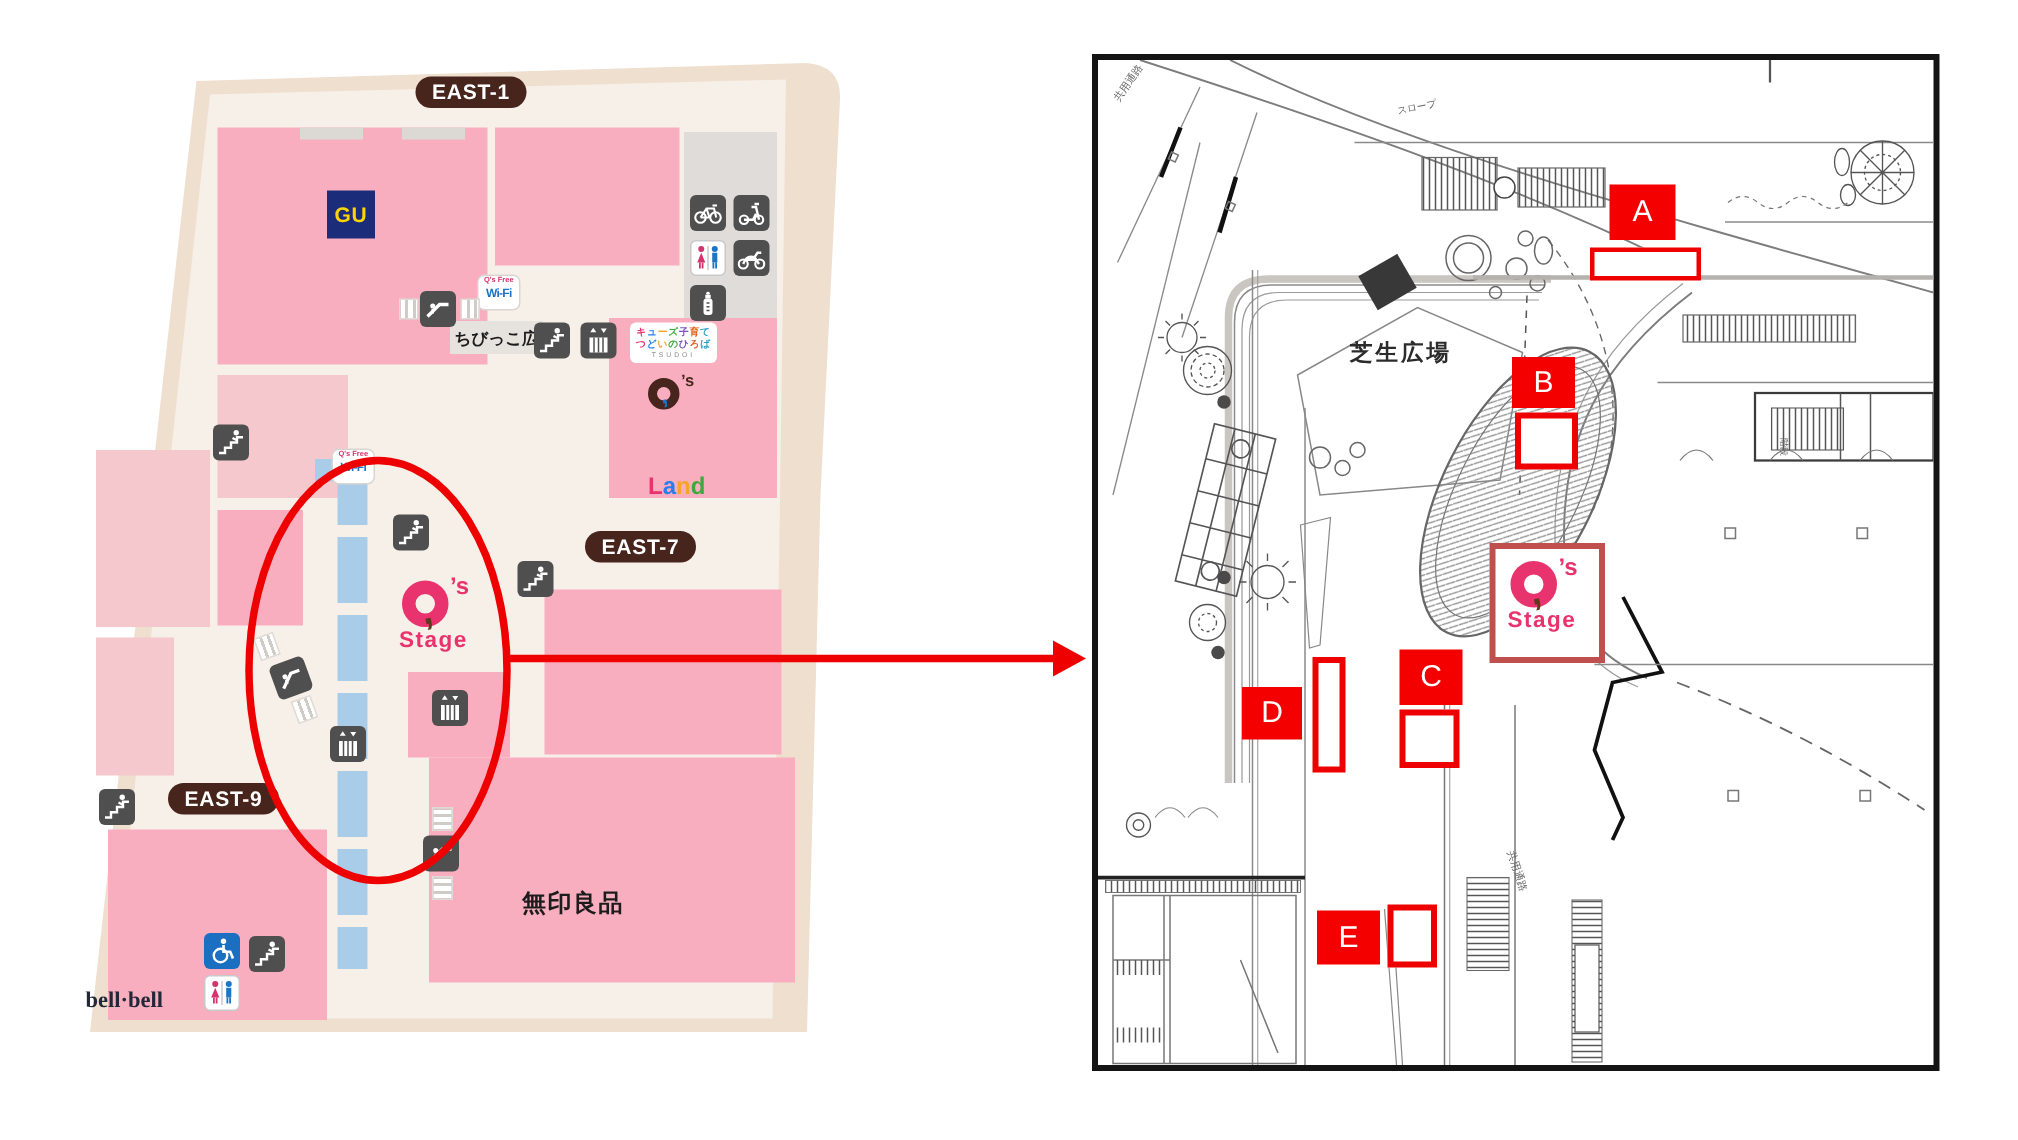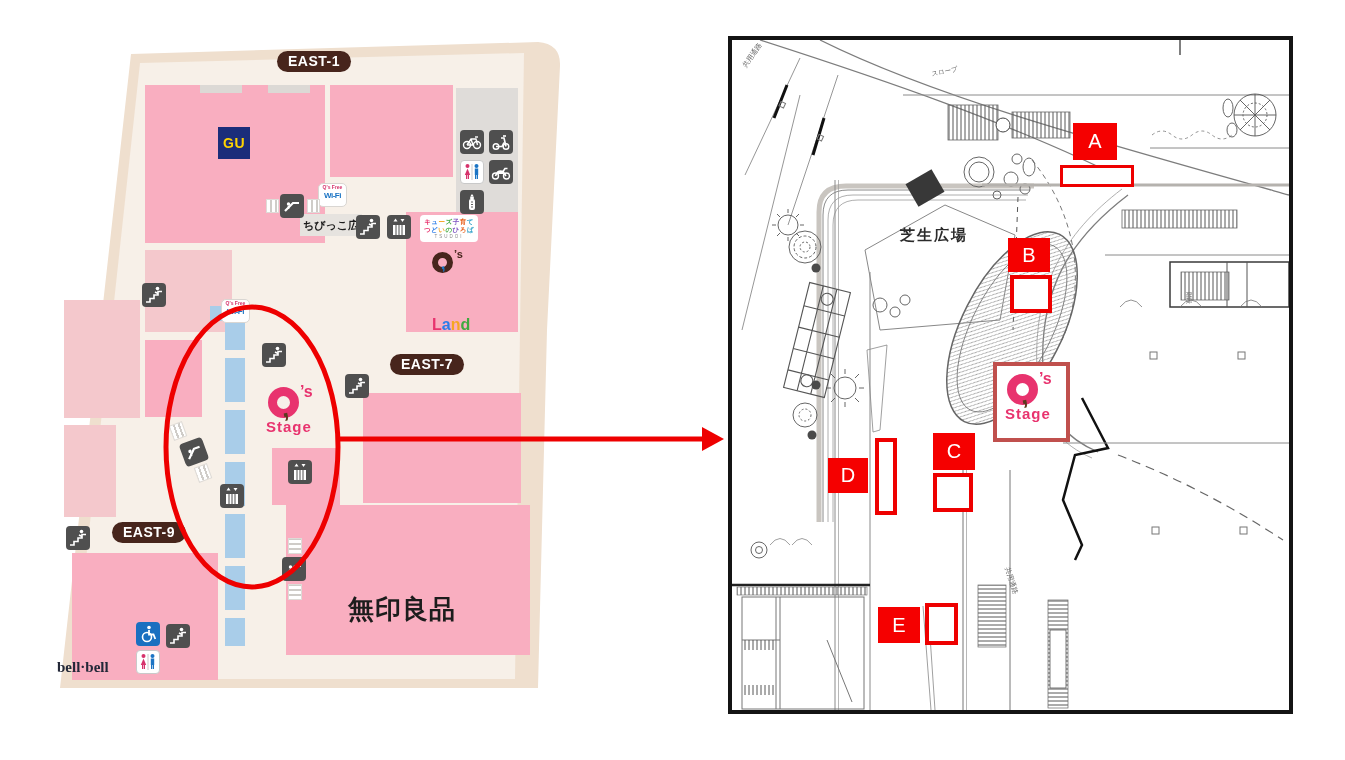--- a/index.html
+++ b/index.html
@@ -29,21 +29,21 @@
   .qslogo .word{position:absolute;left:-2px;top:31px;color:#E8336E;font-size:15px;font-weight:bold;letter-spacing:1px;}
   .qsland .ring{width:9px;height:9px;border:6px solid #47251C;}
   .qsland .comma{left:8px;top:2px;color:#1B74C4;font-size:17px;}
   .qsland .apos{left:22px;top:-4px;color:#47251C;font-size:11px;}
   .qsland .word{left:0px;top:20px;font-size:16px;letter-spacing:0;margin-top:44px;}
   .tsudoi{position:absolute;width:58px;background:#fff;border-radius:4px;text-align:center;padding:3px 0 2px;}
   .tsudoi .l{font-size:6.5px;font-weight:bold;line-height:8px;letter-spacing:.5px;}
   .tsudoi .s{font-size:4.5px;color:#8a8a8a;letter-spacing:2px;line-height:6px;}
   #gulogo{position:absolute;left:218px;top:127px;width:32px;height:32px;background:#1B2D7A;color:#FFD400;
           font-size:14px;font-weight:bold;display:flex;align-items:center;justify-content:center;letter-spacing:.5px;}
-  #muji{left:348px;top:592px;font-size:26px;letter-spacing:1px;}
+  #muji{left:348px;top:592px;font-size:16px;letter-spacing:1px;}
   #chibikko{left:303px;top:218px;font-size:11px;}
   #montbell{left:57px;top:659px;font-size:15px;font-weight:bold;color:#232838;font-family:"Liberation Serif",serif;}
   
   #plan{position:absolute;left:728px;top:36px;width:557px;height:670px;background:#fff;border:4px solid #141414;}
   #plansvg{position:absolute;left:0;top:0;}
   .mklabel{position:absolute;background:#F50000;color:#fff;display:flex;align-items:center;justify-content:center;
            font-size:20px;z-index:5;}
   .wbox{position:absolute;background:#fff;border:4px solid #EE0000;z-index:4;}
   #mkA{left:341px;top:83px;width:44px;height:37px}
   #wbA{left:328px;top:125px;width:68px;height:16px;border-width:3px}

